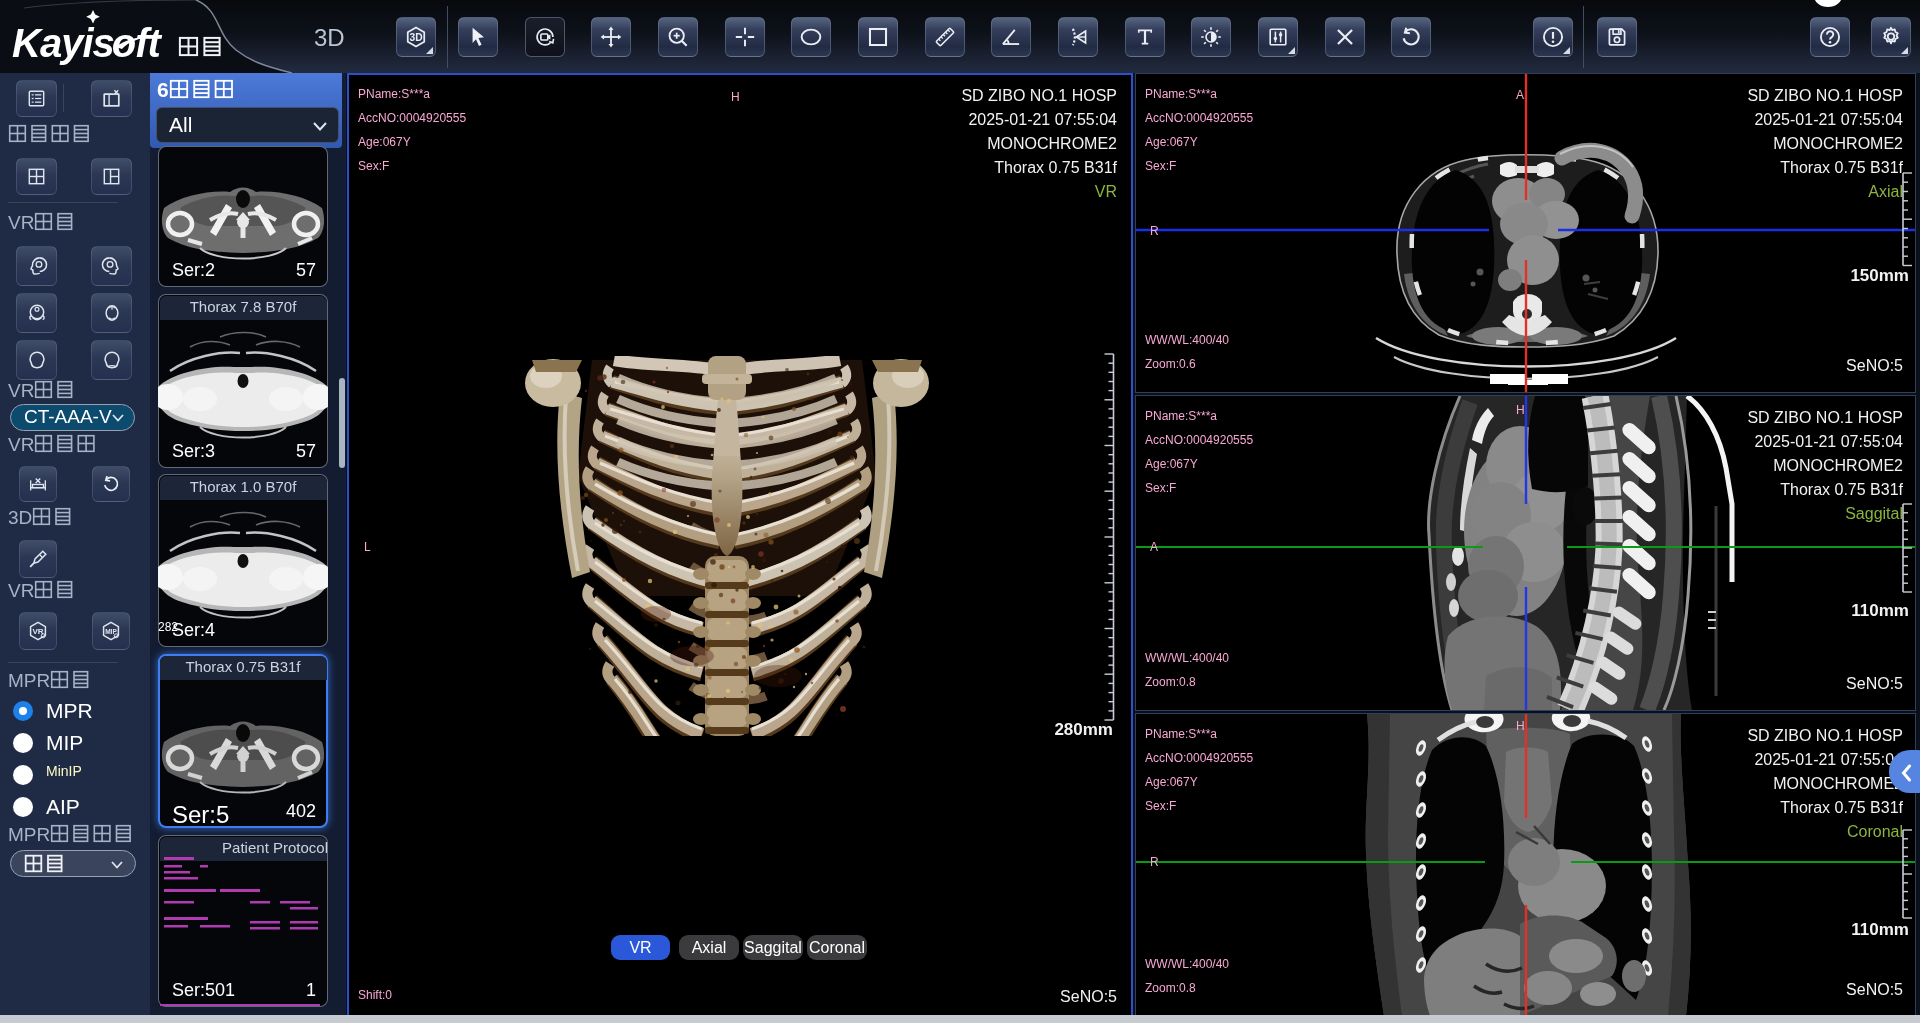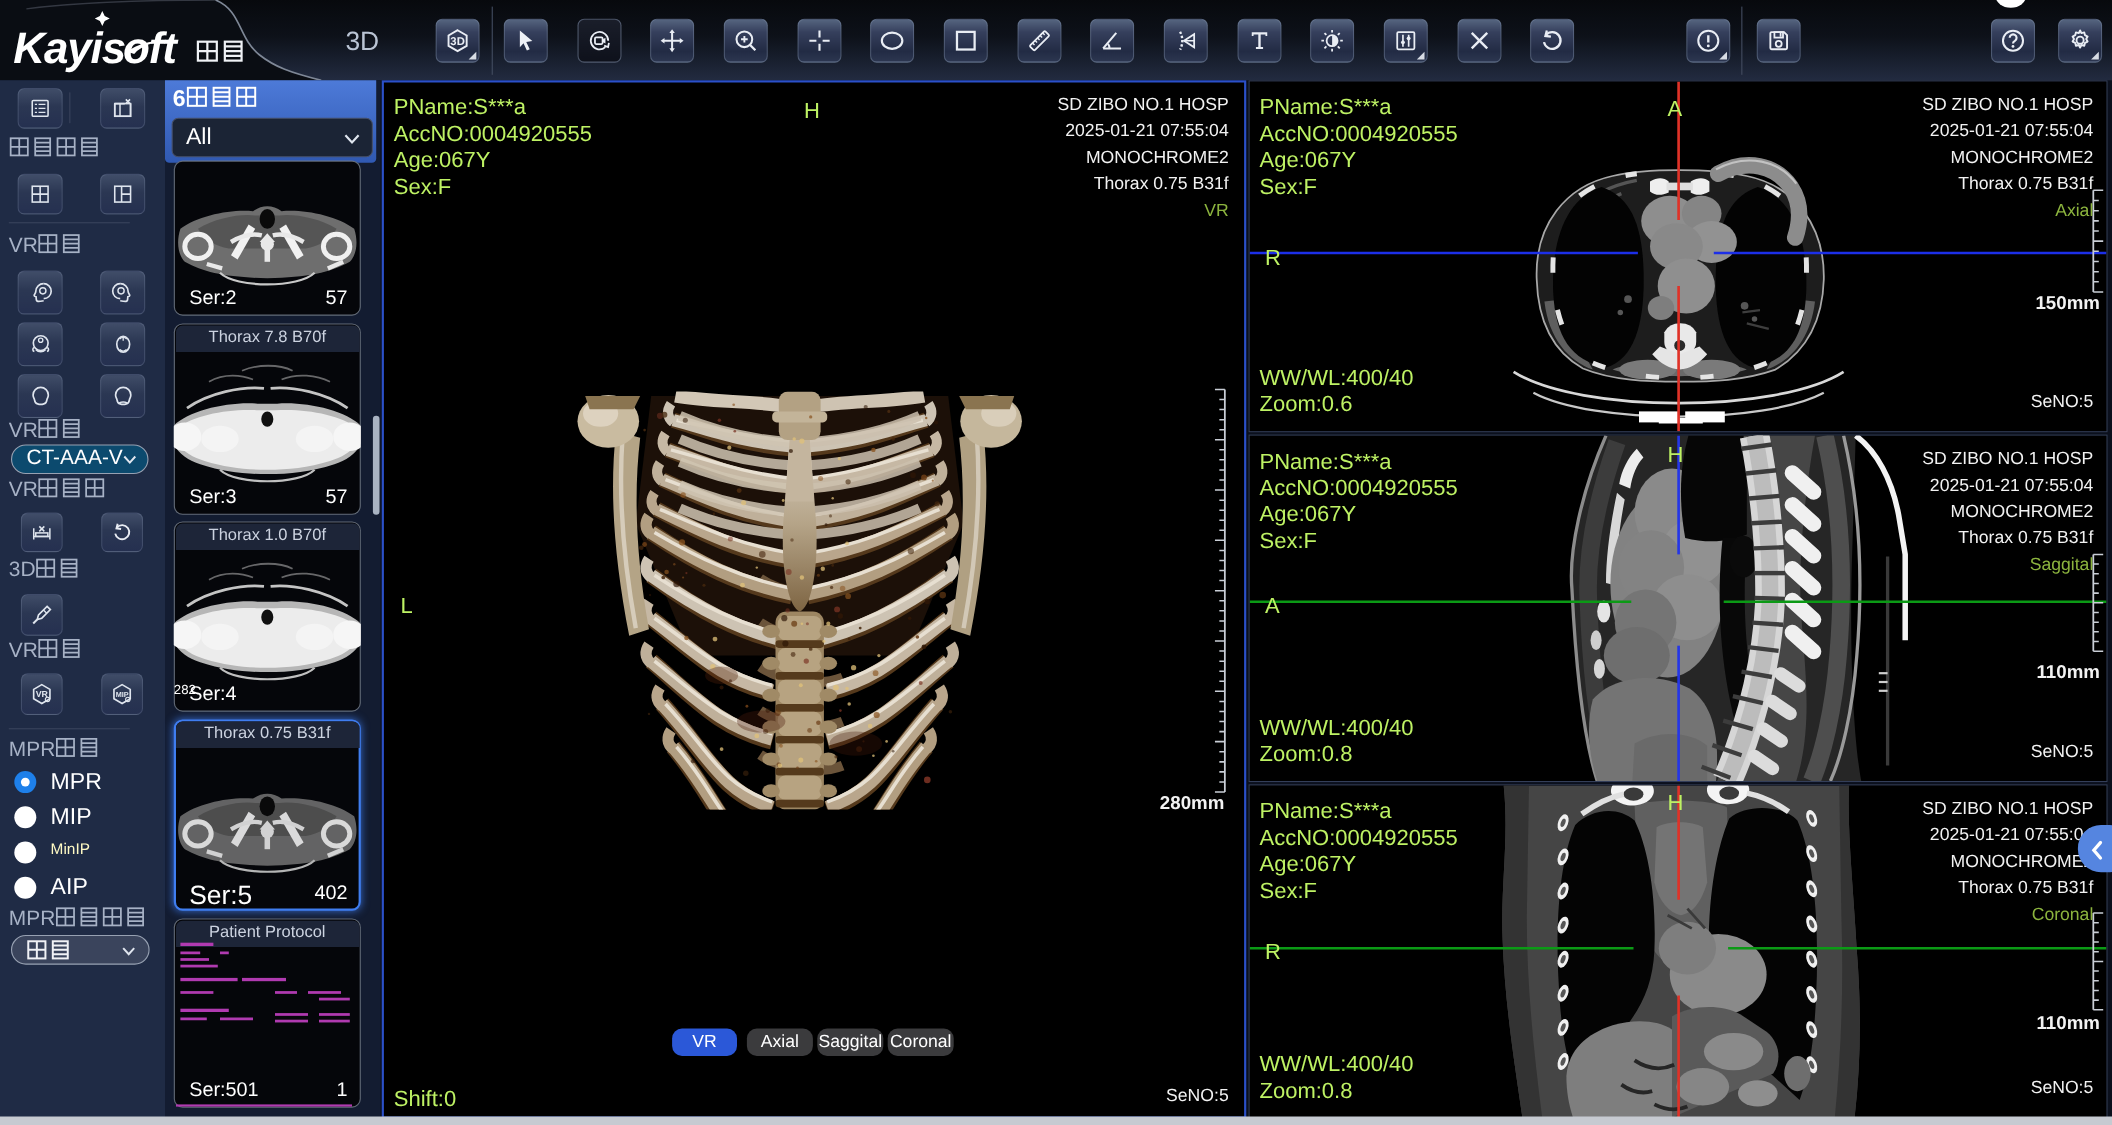--- a/index.html
+++ b/index.html
@@ -3,21 +3,21 @@
 *{margin:0;padding:0;box-sizing:border-box}
 html,body{width:1920px;height:1023px;overflow:hidden;background:#0b101d;font-family:"Liberation Sans",sans-serif}
 .abs{position:absolute}
 #topbar{position:absolute;left:0;top:0;width:1920px;height:73px;background:linear-gradient(#07090d,#0d1119 45%,#222b40);overflow:hidden}
 .tb{position:absolute;border-radius:6px;background:linear-gradient(#55647f,#353f5c 30%,#222b44 75%,#2c3650);border:1px solid rgba(125,140,165,.45);display:flex;align-items:center;justify-content:center}
 .tb.act{background:linear-gradient(#1a1e2a,#0e111b);border-color:rgba(125,140,165,.55)}
 .tb .dd{position:absolute;right:2px;bottom:2px;width:0;height:0;border-left:7px solid transparent;border-bottom:7px solid #d7dce4}
 .sep{position:absolute;top:6px;width:1px;height:62px;background:#434c60}
 .sb{position:absolute;border-radius:6px;background:linear-gradient(#404d68,#2b3753 45%,#253050);border:1px solid rgba(125,140,165,.3);display:flex;align-items:center;justify-content:center}
 .lbl{position:absolute;color:#a7b2c6;font-size:19px;white-space:nowrap}
-.ovl{position:absolute;color:#bef264;font-size:20px;white-space:nowrap}
+.ovl{position:absolute;color:#f9a8d4;font-size:12px;white-space:nowrap}
 .ovr{position:absolute;color:#f2f2f2;font-size:16px;white-space:nowrap;text-align:right}
 .green{color:#8cb43e}
 .panel{position:absolute;background:#000}
 .modebtn{position:absolute;height:25px;border-radius:9px;color:#fff;font-size:16px;display:flex;align-items:center;justify-content:center}
 </style></head><body>
 <div id="topbar">
     <svg class="abs" style="left:0;top:0" width="330" height="73" viewBox="0 0 330 73">
 <path d="M0,0 L196,0 C220,10 216,34 236,50 C250,61 262,65 290,73 L0,73 Z" fill="#0a0d13"></path>
 <path d="M196,0 C220,10 216,34 236,50 C250,61 264,66 292,73" fill="none" stroke="#7e8796" stroke-width="1.5"></path>
 <path d="M24,8 C70,2 120,0 196,0" fill="none" stroke="rgba(160,170,190,.28)" stroke-width="1.2"></path>
@@ -582,21 +582,21 @@
     <rect x="80.5" y="74" width="5" height="12" fill="#e8e8e8"></rect>
 <ellipse cx="20" cy="72" rx="12" ry="11" fill="none" stroke="#f0f0f0" stroke-width="4.5"></ellipse>
 <ellipse cx="146" cy="72" rx="12" ry="11" fill="none" stroke="#f0f0f0" stroke-width="4.5"></ellipse>
 <path d="M28 88 l14 4 M138 92 l14 -6" stroke="#e8e8e8" stroke-width="4"></path>
 <path d="M40 96 C 54 110, 112 110, 126 96" fill="none" stroke="#c8c8c8" stroke-width="2"></path>
 </svg>
 <div class="abs" style="left:172px;top:801px;color:#fff;font-size:24px">Ser:5</div>
 <div class="abs" style="left:158px;top:801px;width:158px;text-align:right;color:#fff;font-size:18px">402</div>
 <div class="abs" style="left:158px;top:835px;width:170px;height:172px;background:#05060a;border:1.5px solid rgba(130,140,155,.75);border-radius:8px;overflow:hidden"></div>
 <div class="abs" style="left:159.5px;top:837px;width:167px;height:24px;background:#1d2538;border-radius:6px 6px 0 0"></div>
-<div class="abs" style="left:158px;top:839px;width:170px;height:24px;color:#ccd3e0;font-size:15px;text-align:center;overflow:hidden">Patient Protocol</div>
+<div class="abs" style="left:158px;top:839px;width:170px;height:24px;color:#ccd3e0;font-size:15px;text-align:right;overflow:hidden">Patient Protocol</div>
 <svg class="abs" style="left:160px;top:855px" width="166" height="120" viewBox="0 0 166 120">
     <g fill="#b03ab0">
       <rect x="4" y="2" width="30" height="3"></rect>
       <rect x="4" y="10" width="18" height="2.5"></rect>
       <rect x="4" y="16" width="26" height="2.5"></rect>
       <rect x="4" y="22" width="34" height="2.5"></rect>
       <rect x="40" y="10" width="8" height="2.5"></rect>
       <rect x="4" y="34" width="52" height="3"></rect>
       <rect x="60" y="34" width="40" height="3"></rect>
       <rect x="4" y="46" width="30" height="2.5"></rect>

